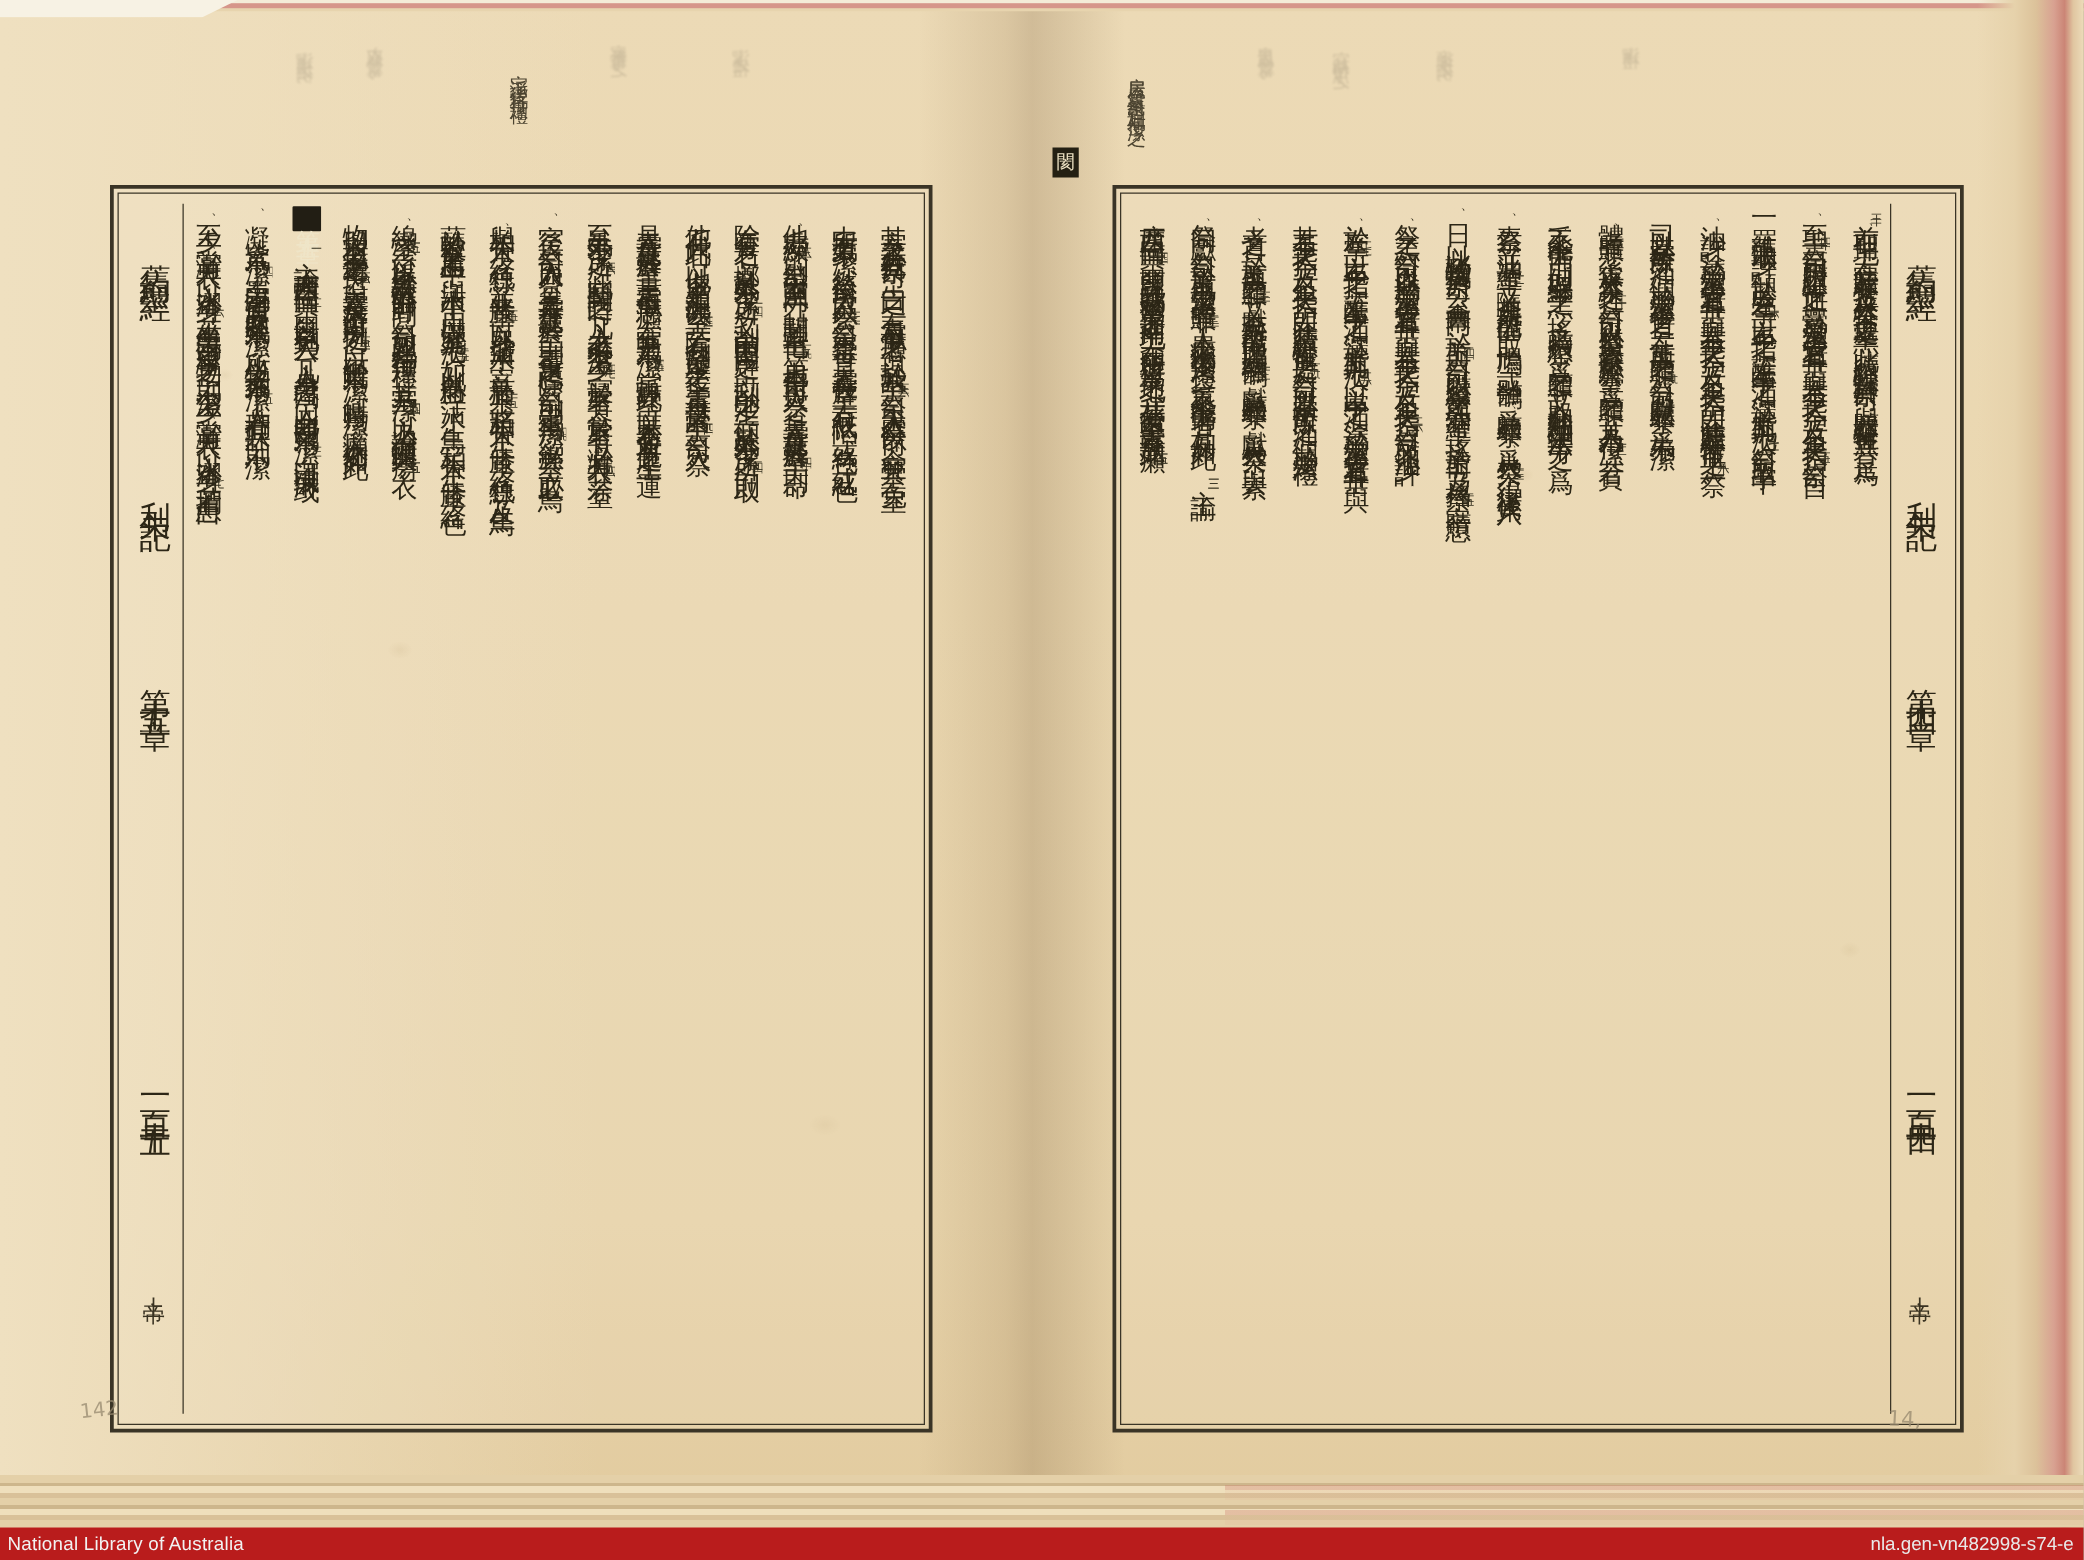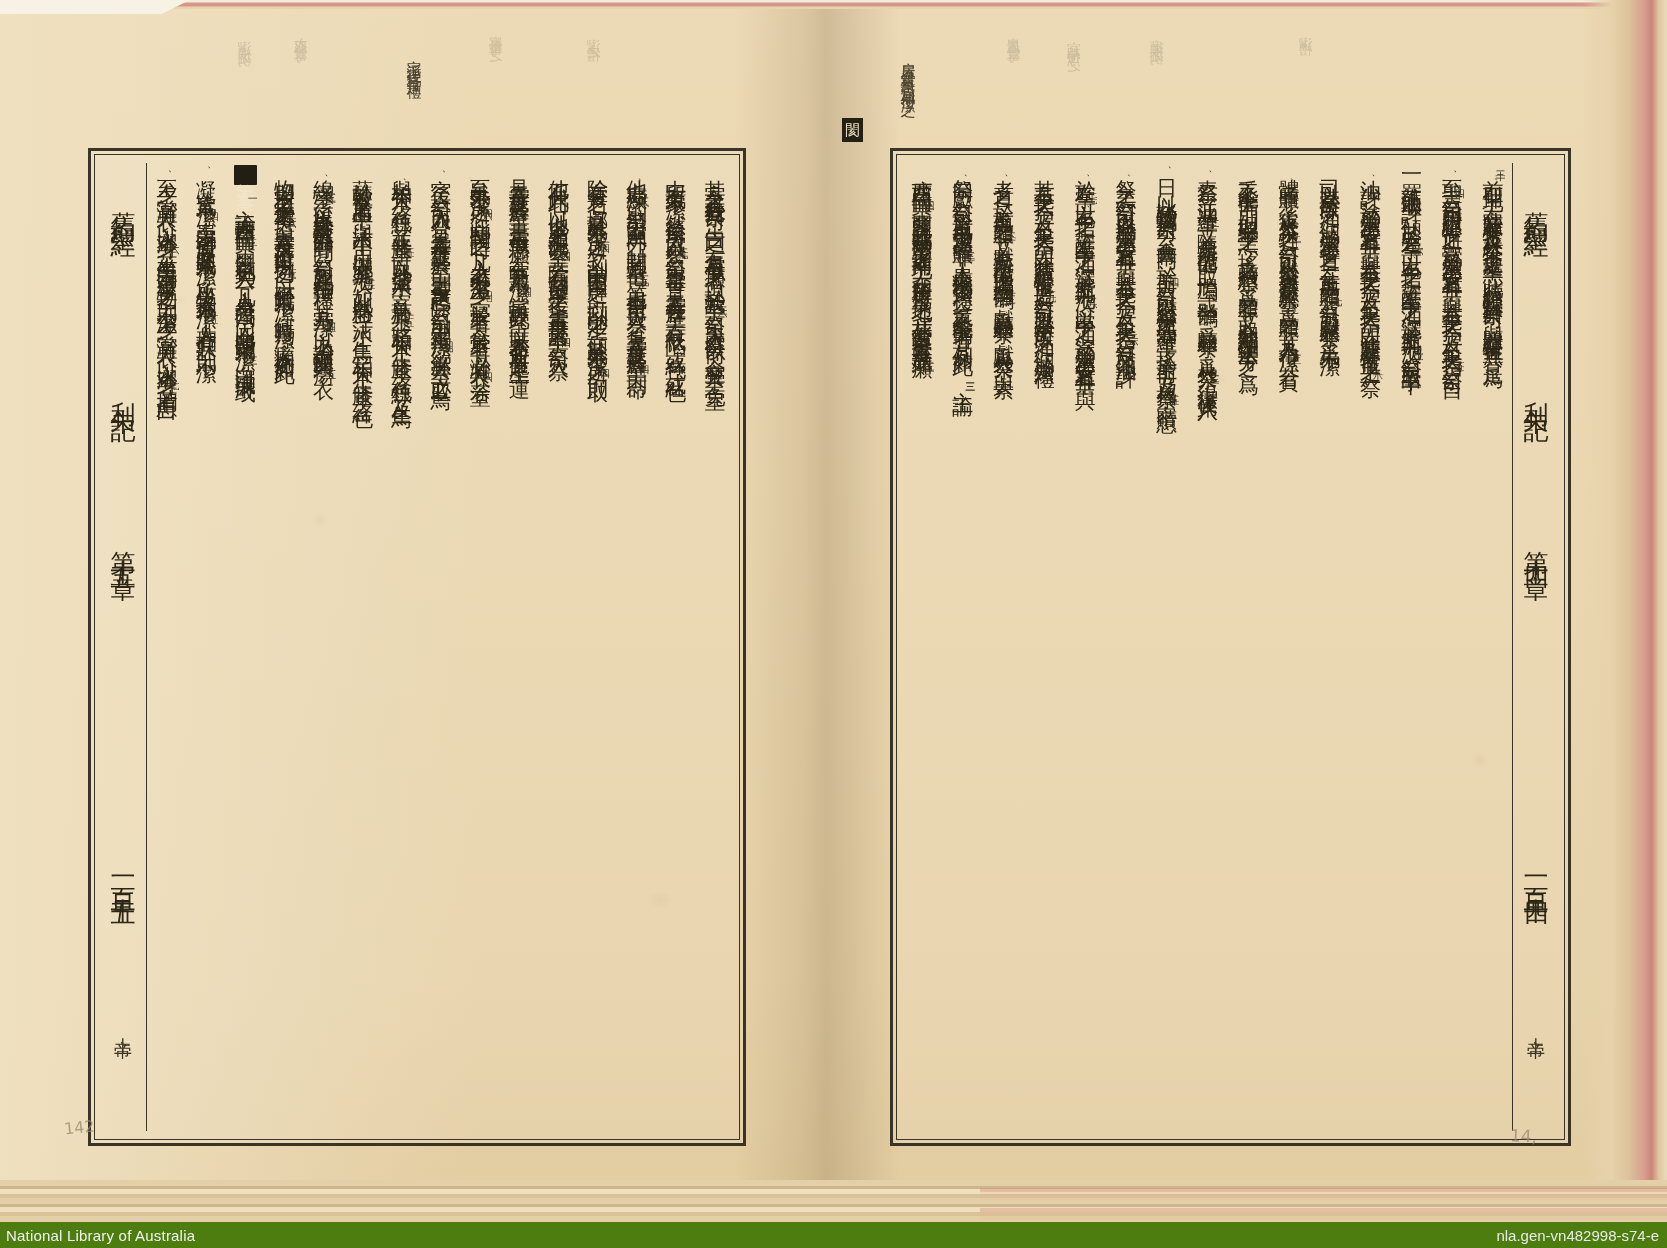--- a/index.html
+++ b/index.html
@@ -71,21 +71,21 @@
       font-size:14px;line-height:18px;letter-spacing:4px;color:#756b58;opacity:.24;
       filter:blur(.7px);transform:scaleX(-1);height:130px;}
   .g1{left:236px;top:30px;} .g2{left:292px;top:26px;} .g3{left:487px;top:24px;}
   .g4{left:585px;top:28px;} .g5{left:1005px;top:26px;} .g6{left:1065px;top:30px;}
   .g7{left:1148px;top:28px;} .g8{left:1297px;top:26px;}
   .pencil{position:absolute;font-family:"DejaVu Sans",sans-serif;color:#97896f;opacity:.75;}
   .pencil-left{left:64px;top:1118px;font-size:16px;transform:rotate(-6deg);}
   .pencil-right{left:1510px;top:1126px;font-size:17px;transform:rotate(3deg);}
 
   
-  .footer{position:absolute;left:0;bottom:0;width:1667px;height:26px;background:#4d7c0f;
+  .footer{position:absolute;left:0;bottom:0;width:1667px;height:26px;background:#b91c1c;
       display:flex;justify-content:space-between;align-items:center;
       font-family:"Liberation Sans","DejaVu Sans",sans-serif;font-size:15px;color:#f2f2f2;}
   .footer .lib{margin-left:6px;letter-spacing:.2px;}
   .footer .imgid{margin-right:8px;color:#e9e9e9;}
 </style>
 </head>
 <body>
 
 <div id="stage">
 

